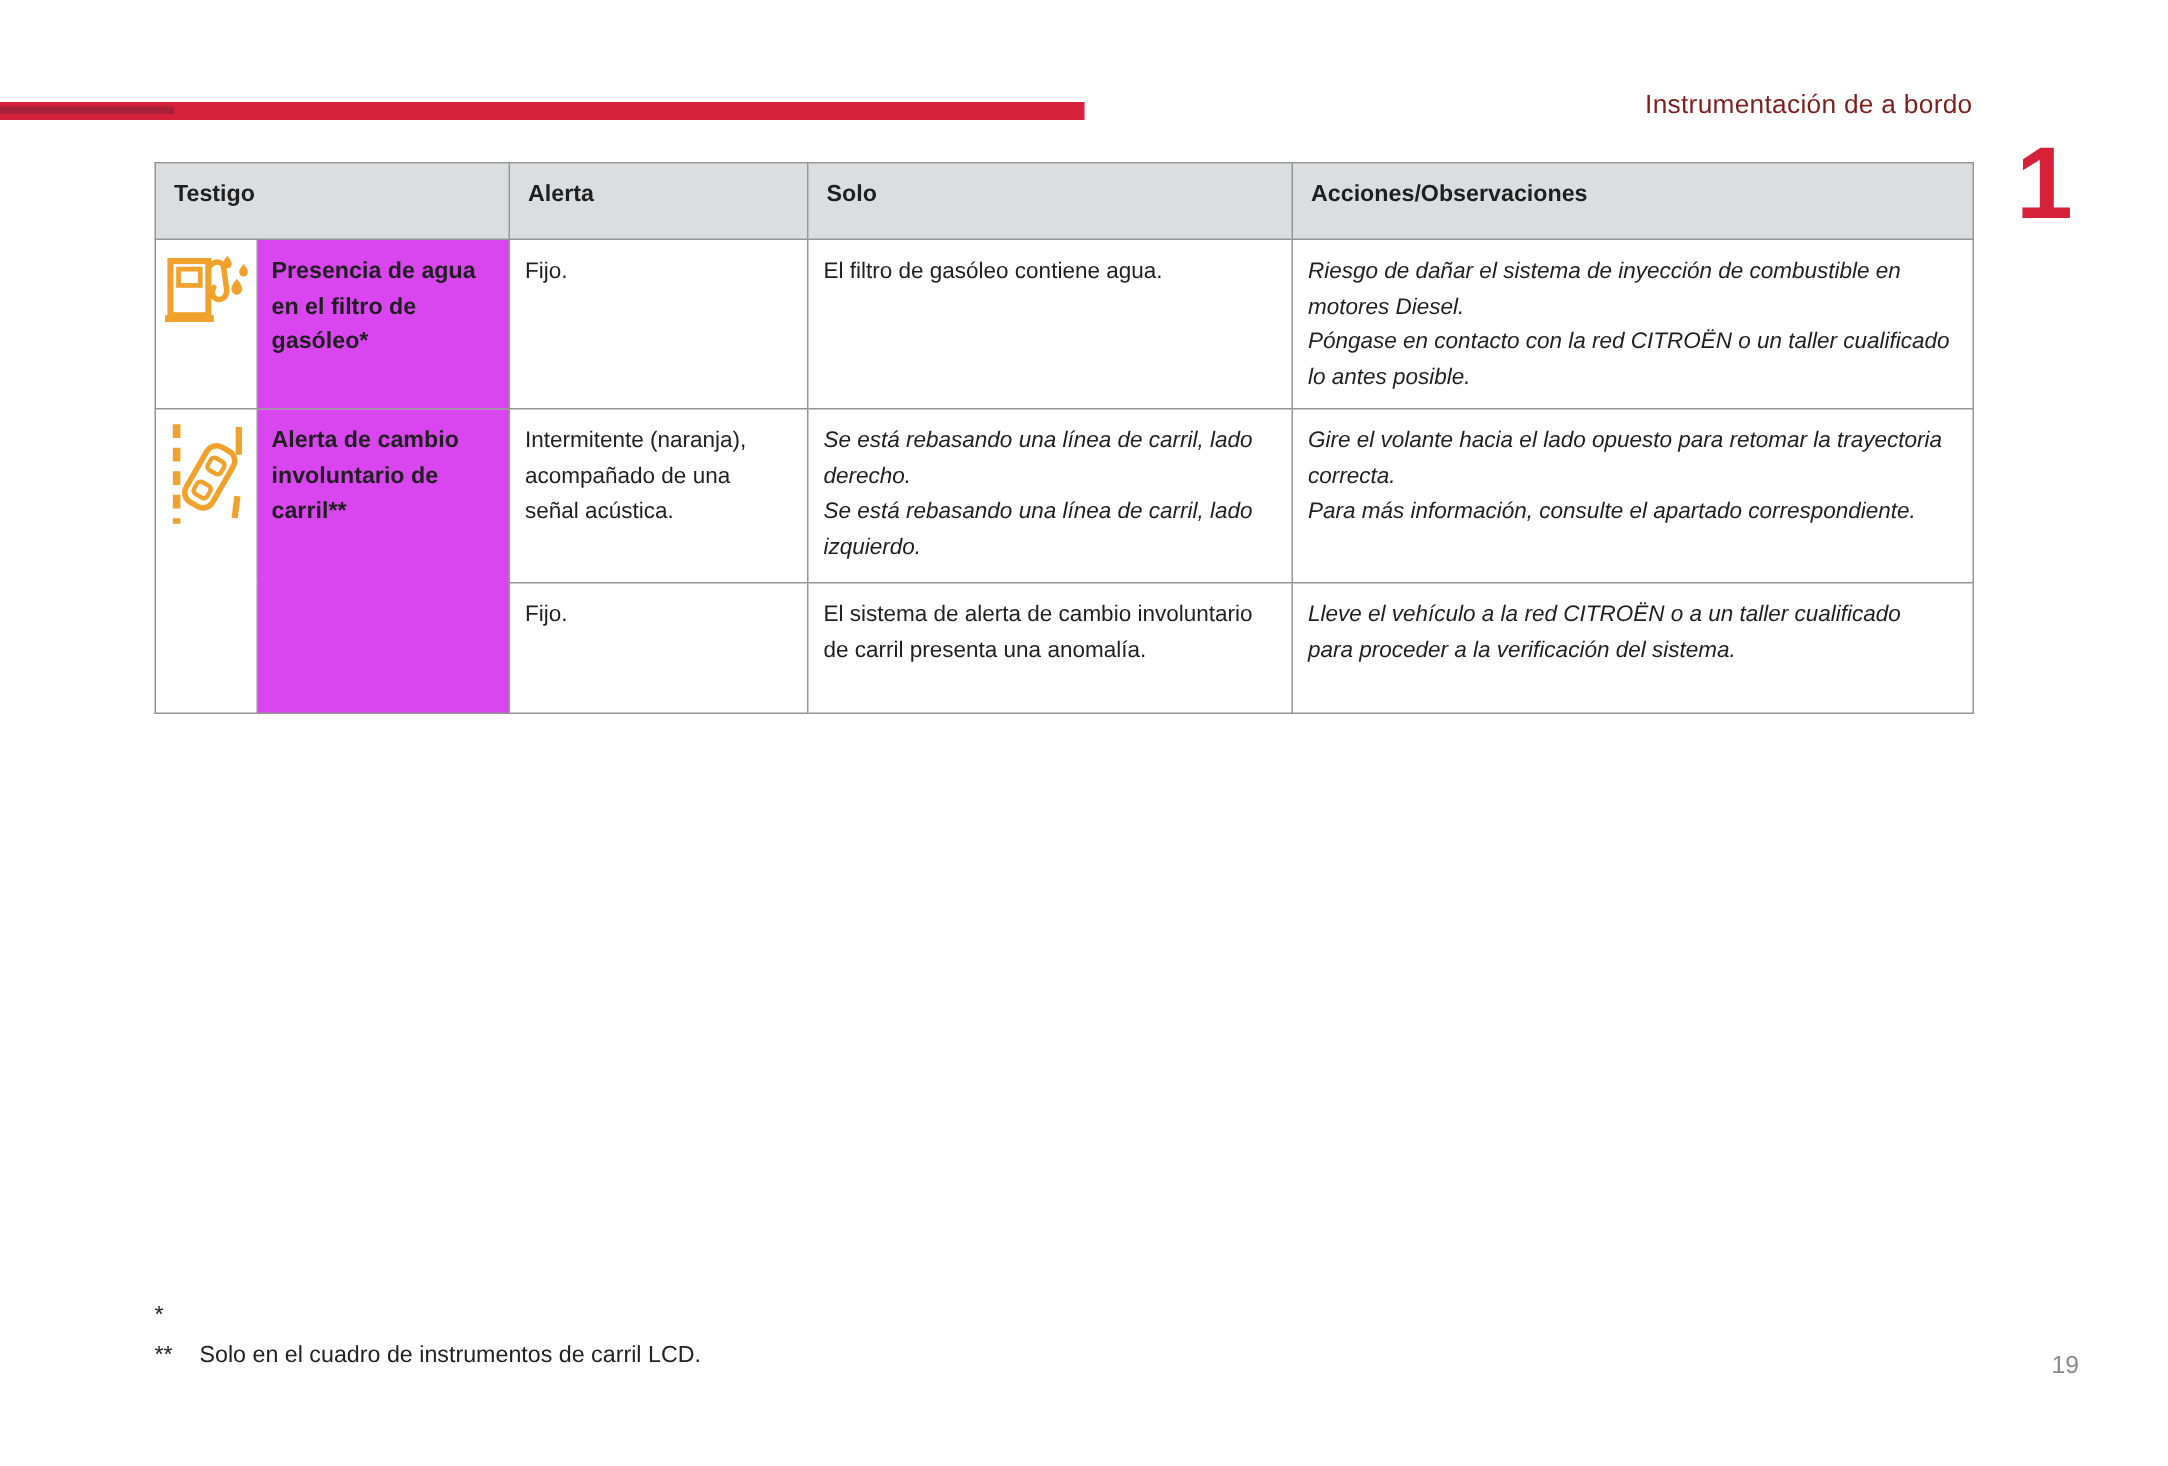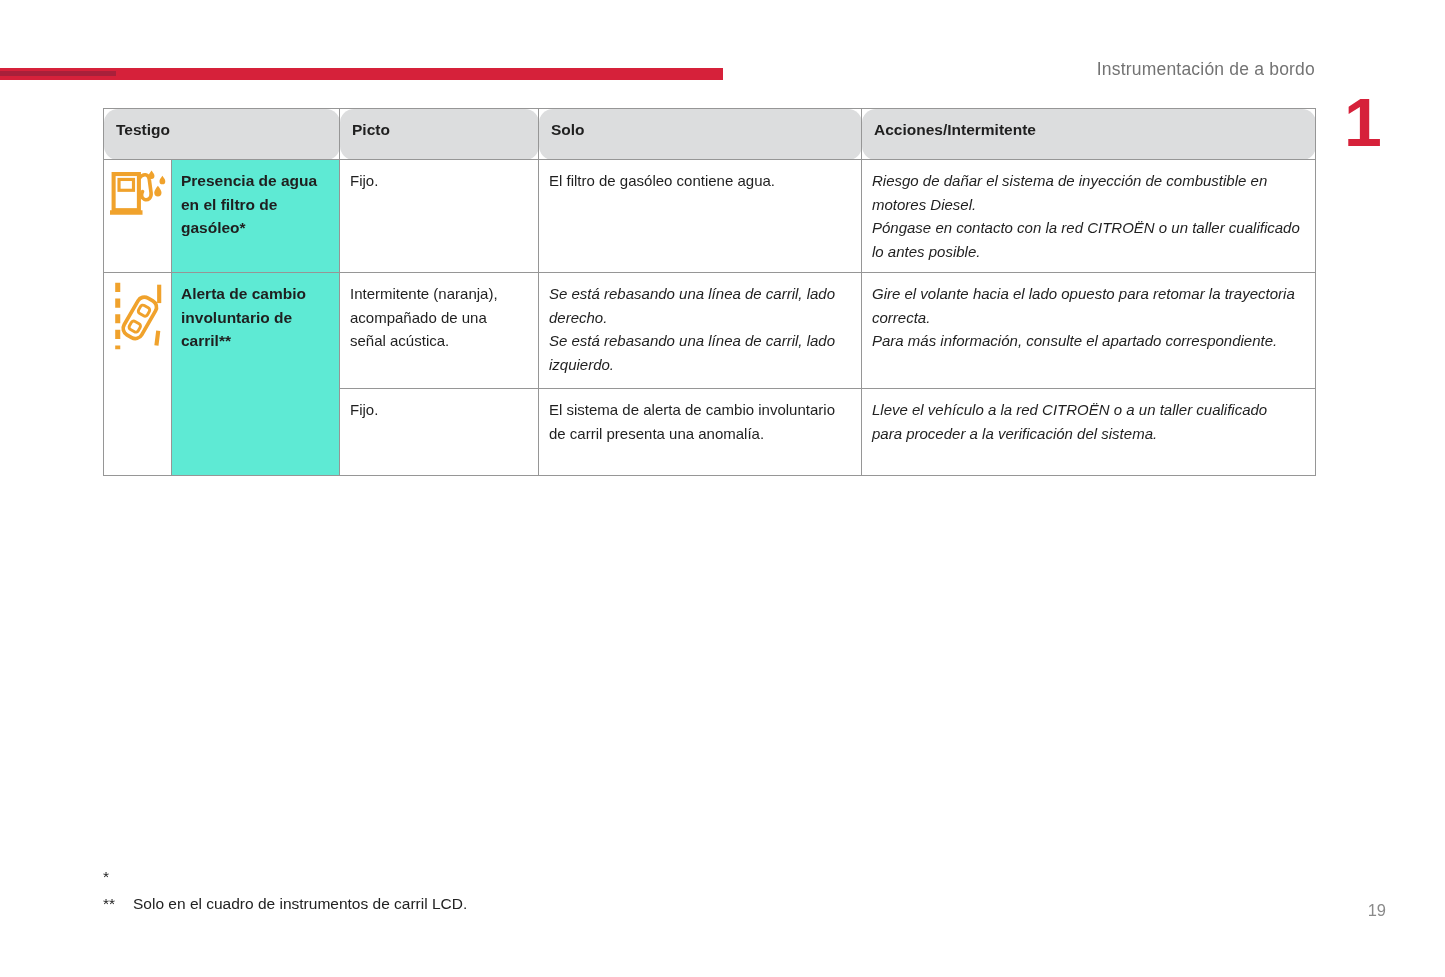--- a/index.html
+++ b/index.html
@@ -3,31 +3,31 @@
 <meta charset="utf-8">
 <style>
   * { margin: 0; padding: 0; box-sizing: border-box; }
   html, body { width: 1445px; height: 977px; background: #ffffff; overflow: hidden; }
   body { position: relative; font-family: "Liberation Sans", "DejaVu Sans", sans-serif; color: #1f1f1f; }
 
   
   .top-bar { position: absolute; left: 0; top: 68px; width: 723px; height: 12px; background: #d6213a; }
   .top-bar-dark { position: absolute; left: 0; top: 71px; width: 116px; height: 5px; background: #a8203a; }
 
-  .header-title { position: absolute; top: 59px; right: 130px; font-size: 17.5px; color: #737373; letter-spacing: 0.2px; }
+  .header-title { position: absolute; top: 59px; right: 130px; font-size: 17.5px; color: #7f1d1d; letter-spacing: 0.2px; }
 
   .chapter-number { position: absolute; left: 1344px; top: 88px; font-size: 68px; font-weight: 800; color: #d6213a; font-family: "Liberation Sans", sans-serif; line-height: 1; }
 
   
   .wl-table { position: absolute; left: 103px; top: 108px; width: 1212px; border-collapse: collapse; table-layout: fixed; font-size: 15px; }
   .wl-table th, .wl-table td { border: 1px solid #969696; vertical-align: top; text-align: left; }
-  .wl-table thead th { background: #dcddde; font-weight: bold; font-size: 15.5px; height: 49px; padding: 12px 10px 20px 12px; vertical-align: middle; border-radius: 14px; }
+  .wl-table thead th { background: #dcddde; font-weight: bold; font-size: 15.5px; height: 49px; padding: 12px 10px 20px 12px; vertical-align: middle; }
   .wl-table td { padding: 9px 14px 8px 10px; line-height: 23.5px; }
   .icon-cell { background: #ffffff; padding: 8px 4px 4px 4px !important; text-align: center !important; }
-  .name-cell { background: #5eead4; font-weight: bold; font-size: 15.5px; padding: 9px 12px 8px 9px !important; line-height: 24px; }
+  .name-cell { background: #d946ef; font-weight: bold; font-size: 15.5px; padding: 9px 12px 8px 9px !important; line-height: 24px; }
   .h-row1 { height: 113px; }
   .h-row2a { height: 116px; margin-top: 20px; }
   .h-row2b { height: 87px; }
   .multiline { white-space: pre-line; font-style: italic; }
 
   
   .footnotes { position: absolute; left: 103px; top: 864px; font-size: 15.5px; line-height: 26.5px; color: #222; }
   .footnote-row { display: flex; }
   .footnote-marker { width: 30px; flex: none; }
 
@@ -48,23 +48,23 @@
   <colgroup>
     <col style="width:68px">
       <col style="width:168px">
       <col style="width:199px">
       <col style="width:323px">
       <col style="width:454px">
   </colgroup>
   <thead>
     <tr>
       <th colspan="2">Testigo</th>
-      <th>Picto</th>
+      <th>Alerta</th>
       <th>Solo</th>
-      <th>Acciones/Intermitente</th>
+      <th>Acciones/Observaciones</th>
     </tr>
   </thead>
   <tbody>
     <tr class="h-row1">
       <td class="icon-cell">
         <span>
           <svg width="56" height="50" viewBox="0 0 62 52" fill="none">
             <rect x="4" y="5" width="28" height="40" stroke="#f0a22c" stroke-width="4.5"></rect>
             <rect x="10" y="11" width="16" height="12" stroke="#f0a22c" stroke-width="3.5"></rect>
             <line x1="0" y1="47.5" x2="36" y2="47.5" stroke="#f0a22c" stroke-width="5"></line>

